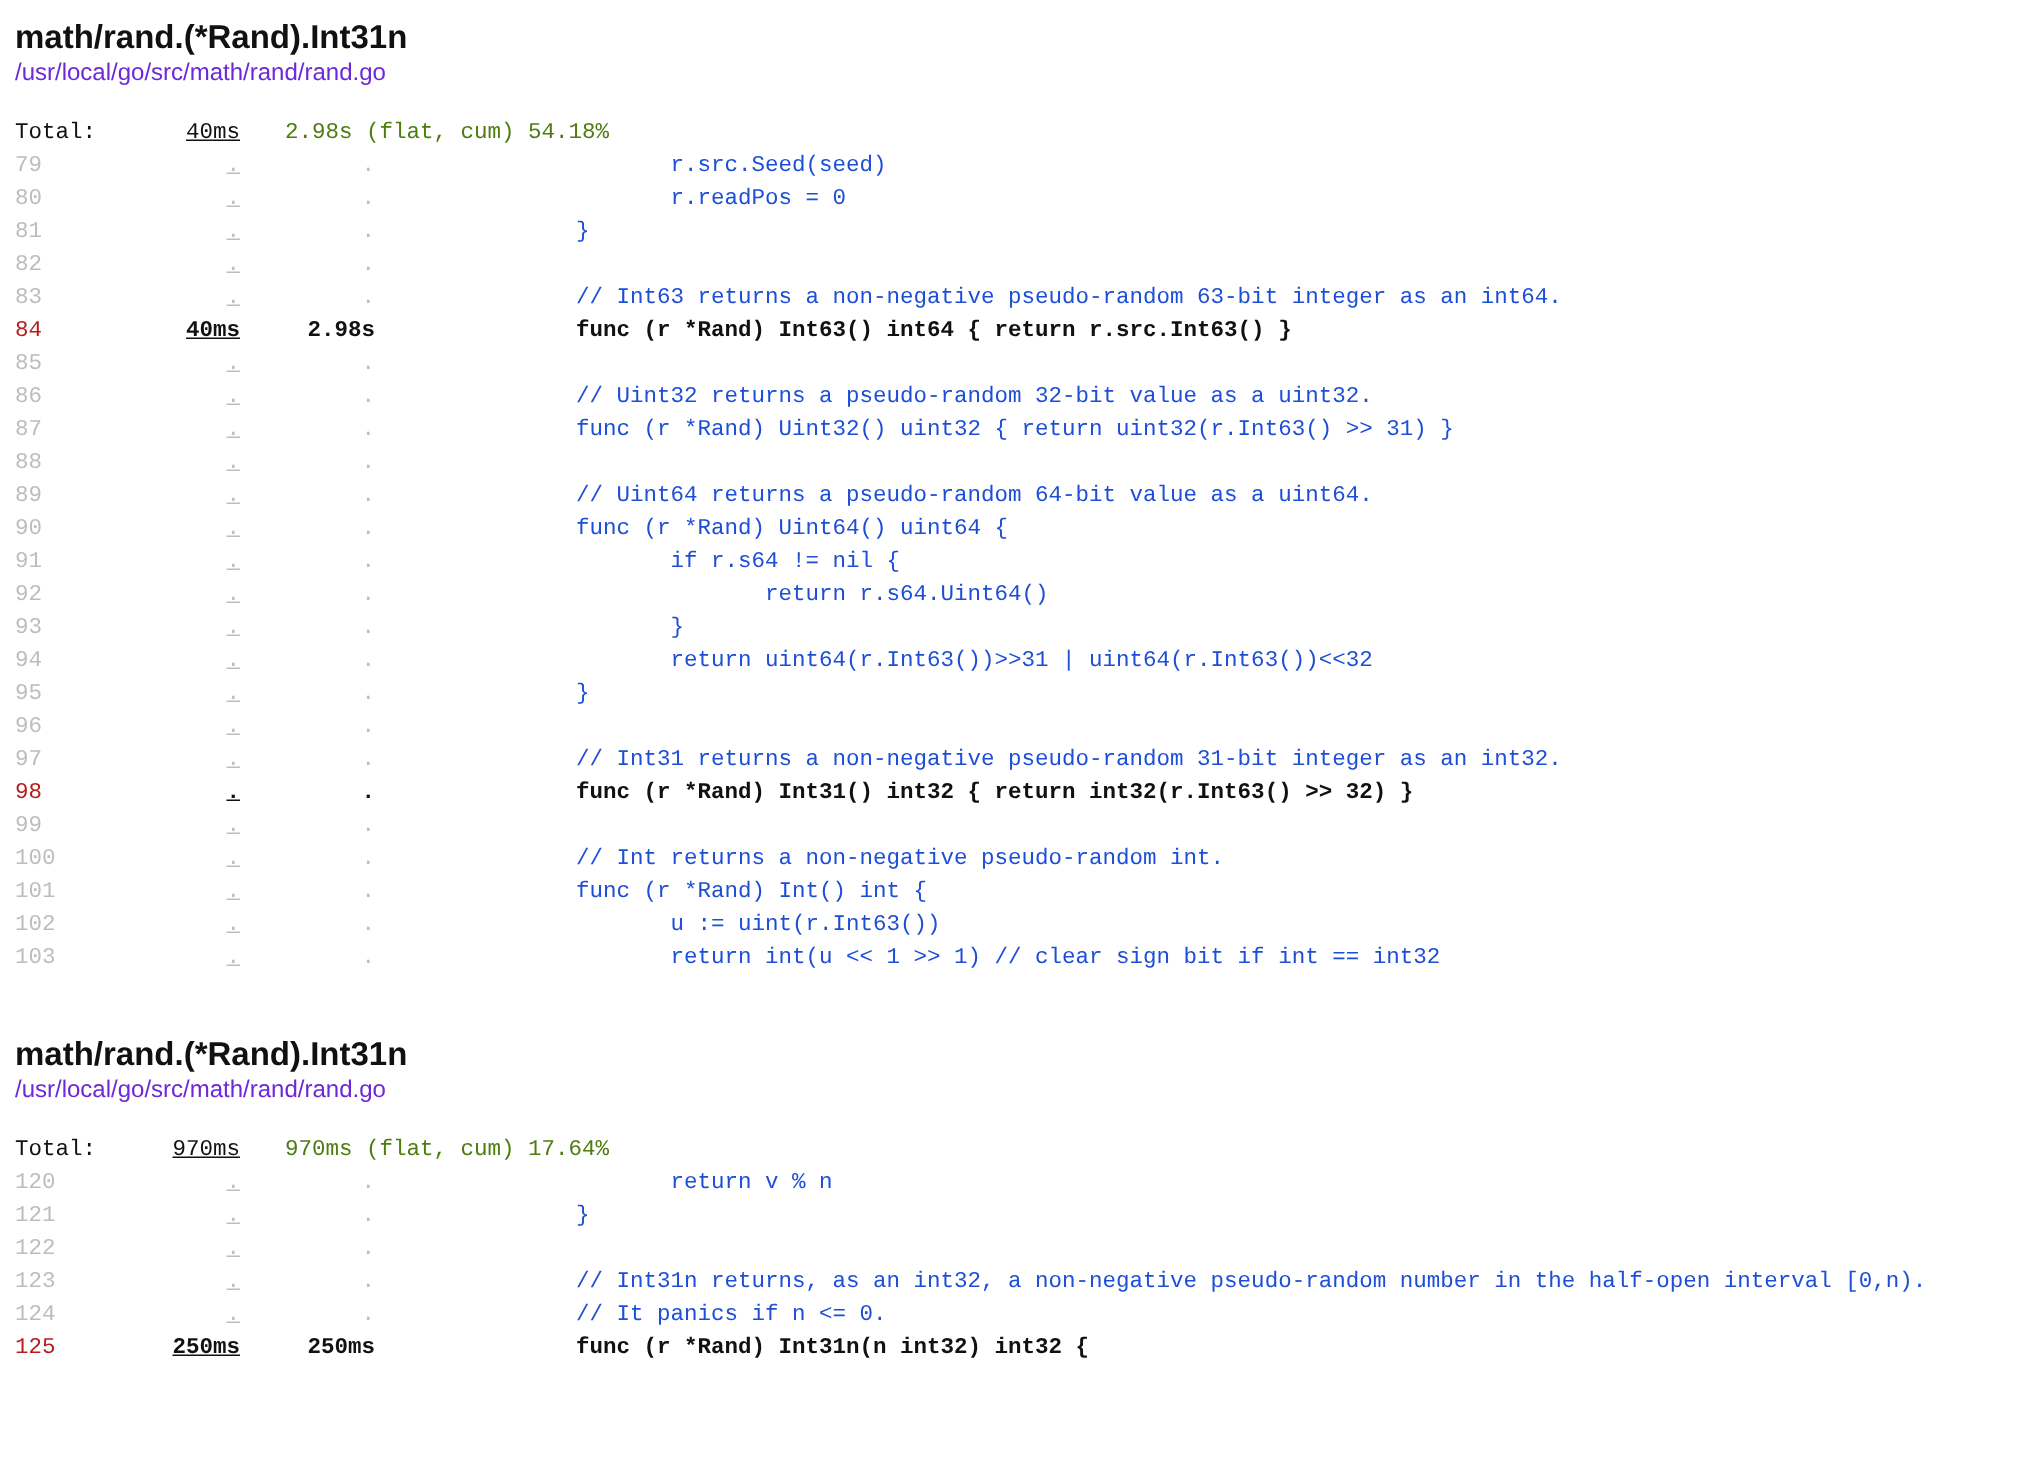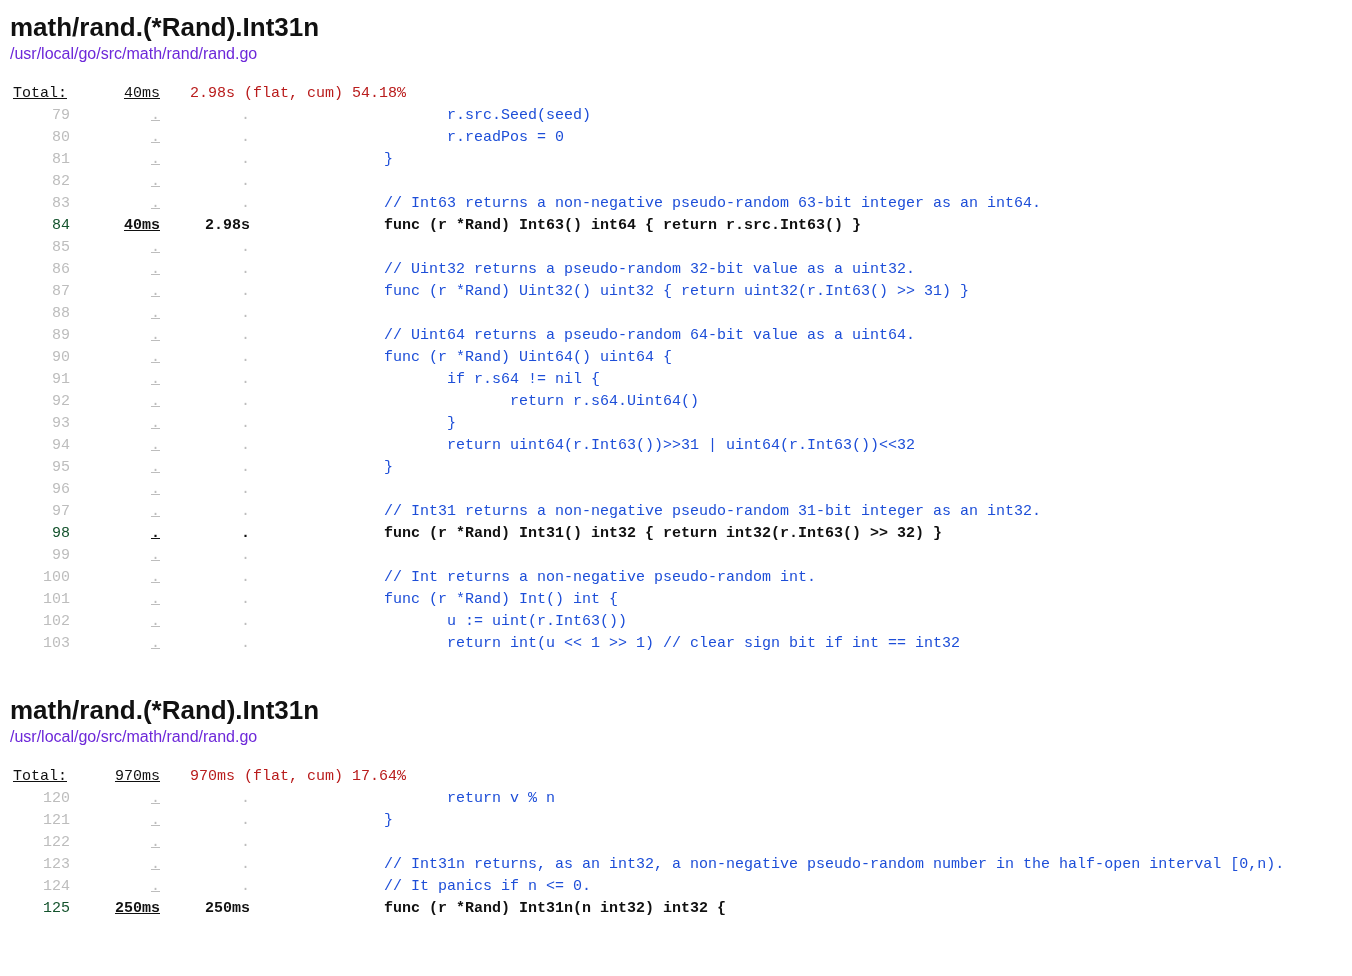--- a/index.html
+++ b/index.html
@@ -9,21 +9,21 @@
     font-family: "Segoe UI", Arial, sans-serif;
     font-size: 14px;
     color: #333;
     width: 1352px;
     box-sizing: border-box;
   }
   .section {
     margin-bottom: 40px;
   }
   .fn-title {
-    font-size: 26px;
+    font-size: 22px;
     font-weight: 700;
     color: #111;
     margin: 4px 0 2px 0;
   }
   .fn-path {
     font-size: 16px;
     color: #6d28d9;
     margin: 0 0 20px 0;
   }
   .pprof-listing {
@@ -32,21 +32,20 @@
     line-height: 22px;
     white-space: pre;
     letter-spacing: 0px;
   }
   .row {
     display: block;
   }
   .ln {
     display: inline-block;
     width: 60px;
-    text-align: right;
     color: #bdbdbd;
   }
   .flat {
     display: inline-block;
     width: 90px;
     text-align: right;
     color: #bdbdbd;
     text-decoration: underline;
   }
   .cum {
@@ -54,29 +53,28 @@
     width: 90px;
     text-align: right;
     color: #bdbdbd;
   }
   .code {
     display: inline-block;
     padding-left: 80px;
     color: #1d4ed8;
   }
   .hot .flat, .hot .cum, .hot .code { color: #111; font-weight: 700; }
-  .hot .ln { color: #14532d; font-weight: 400; }
+  .hot .ln { color: #b91c1c; font-weight: 400; }
   .total-row { color: #111; }
   .total-row .flat { color:#111; }
-  .total-row .cum { color:#b91c1c; width: auto; padding-left: 30px;}
+  .total-row .cum { color:#4d7c0f; width: auto; padding-left: 30px;}
   .total-label {
     display: inline-block;
     width: 60px;
-    text-align: center;
-    text-decoration: underline;
+    text-align: left;
   }
 </style>
 </head>
 <body>
 
 <div id="root">
     <div class="section">
       <div class="fn-title">math/rand.(*Rand).Int31n</div>
       <div class="fn-path">/usr/local/go/src/math/rand/rand.go</div>
       <div class="pprof-listing"><div class="row total-row"><span class="total-label">Total:</span><span class="flat">40ms</span><span class="cum">2.98s (flat, cum) 54.18%</span></div><div class="row"><span class="ln">79</span><span class="flat">.</span><span class="cum">.</span><span class="code">             r.src.Seed(seed)</span></div><div class="row"><span class="ln">80</span><span class="flat">.</span><span class="cum">.</span><span class="code">             r.readPos = 0</span></div><div class="row"><span class="ln">81</span><span class="flat">.</span><span class="cum">.</span><span class="code">      }</span></div><div class="row"><span class="ln">82</span><span class="flat">.</span><span class="cum">.</span><span class="code"></span></div><div class="row"><span class="ln">83</span><span class="flat">.</span><span class="cum">.</span><span class="code">      // Int63 returns a non-negative pseudo-random 63-bit integer as an int64.</span></div><div class="row hot"><span class="ln">84</span><span class="flat">40ms</span><span class="cum">2.98s</span><span class="code">      func (r *Rand) Int63() int64 { return r.src.Int63() }</span></div><div class="row"><span class="ln">85</span><span class="flat">.</span><span class="cum">.</span><span class="code"></span></div><div class="row"><span class="ln">86</span><span class="flat">.</span><span class="cum">.</span><span class="code">      // Uint32 returns a pseudo-random 32-bit value as a uint32.</span></div><div class="row"><span class="ln">87</span><span class="flat">.</span><span class="cum">.</span><span class="code">      func (r *Rand) Uint32() uint32 { return uint32(r.Int63() &gt;&gt; 31) }</span></div><div class="row"><span class="ln">88</span><span class="flat">.</span><span class="cum">.</span><span class="code"></span></div><div class="row"><span class="ln">89</span><span class="flat">.</span><span class="cum">.</span><span class="code">      // Uint64 returns a pseudo-random 64-bit value as a uint64.</span></div><div class="row"><span class="ln">90</span><span class="flat">.</span><span class="cum">.</span><span class="code">      func (r *Rand) Uint64() uint64 {</span></div><div class="row"><span class="ln">91</span><span class="flat">.</span><span class="cum">.</span><span class="code">             if r.s64 != nil {</span></div><div class="row"><span class="ln">92</span><span class="flat">.</span><span class="cum">.</span><span class="code">                    return r.s64.Uint64()</span></div><div class="row"><span class="ln">93</span><span class="flat">.</span><span class="cum">.</span><span class="code">             }</span></div><div class="row"><span class="ln">94</span><span class="flat">.</span><span class="cum">.</span><span class="code">             return uint64(r.Int63())&gt;&gt;31 | uint64(r.Int63())&lt;&lt;32</span></div><div class="row"><span class="ln">95</span><span class="flat">.</span><span class="cum">.</span><span class="code">      }</span></div><div class="row"><span class="ln">96</span><span class="flat">.</span><span class="cum">.</span><span class="code"></span></div><div class="row"><span class="ln">97</span><span class="flat">.</span><span class="cum">.</span><span class="code">      // Int31 returns a non-negative pseudo-random 31-bit integer as an int32.</span></div><div class="row hot"><span class="ln">98</span><span class="flat">.</span><span class="cum">.</span><span class="code">      func (r *Rand) Int31() int32 { return int32(r.Int63() &gt;&gt; 32) }</span></div><div class="row"><span class="ln">99</span><span class="flat">.</span><span class="cum">.</span><span class="code"></span></div><div class="row"><span class="ln">100</span><span class="flat">.</span><span class="cum">.</span><span class="code">      // Int returns a non-negative pseudo-random int.</span></div><div class="row"><span class="ln">101</span><span class="flat">.</span><span class="cum">.</span><span class="code">      func (r *Rand) Int() int {</span></div><div class="row"><span class="ln">102</span><span class="flat">.</span><span class="cum">.</span><span class="code">             u := uint(r.Int63())</span></div><div class="row"><span class="ln">103</span><span class="flat">.</span><span class="cum">.</span><span class="code">             return int(u &lt;&lt; 1 &gt;&gt; 1) // clear sign bit if int == int32</span></div></div>

